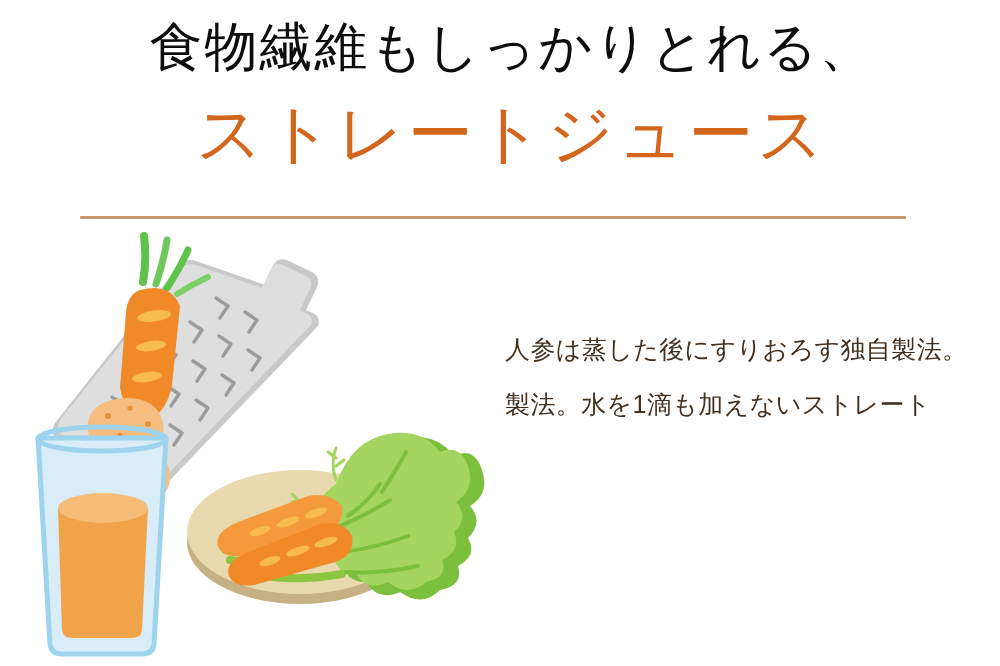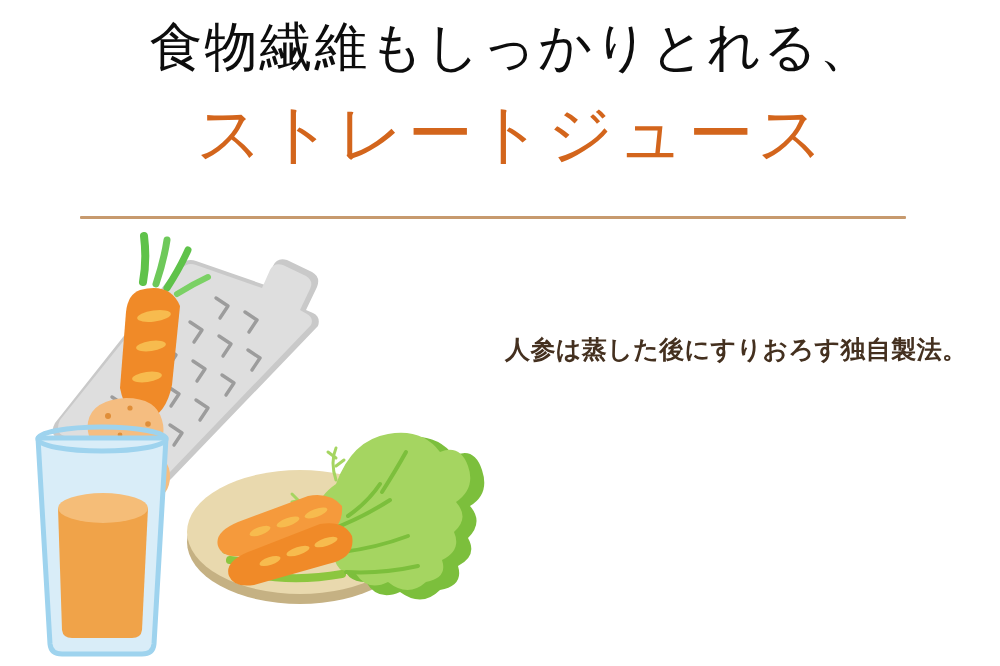--- a/index.html
+++ b/index.html
@@ -71,21 +71,21 @@
     top: 322px;
     width: 470px;
   }
   .body-line {
     font-family: "Liberation Sans", "DejaVu Sans", sans-serif;
     font-size: 25px;
     line-height: 55px;
     letter-spacing: 0.4px;
     color: #44301f;
     white-space: nowrap;
-    font-weight: 700;
+    font-weight: 400;
   }
 
   
   .illustration {
     position: absolute;
     left: 30px;
     top: 230px;
     width: 460px;
     height: 430px;
   }
@@ -238,15 +238,16 @@
           <ellipse cx="268" cy="321" rx="12" ry="4" transform="rotate(-18 268 321)"></ellipse>
           <ellipse cx="240" cy="331" rx="11" ry="4" transform="rotate(-18 240 331)"></ellipse>
         </g>
       </g>
 
     </svg>
   </div>
 
   <div class="body-copy">
     <div class="body-line">人参は蒸した後にすりおろす独自製法。</div>
+    <div class="body-line">製法。水を1滴も加えないストレート</div>
   </div>
 
 </div>
 
 </body></html>

